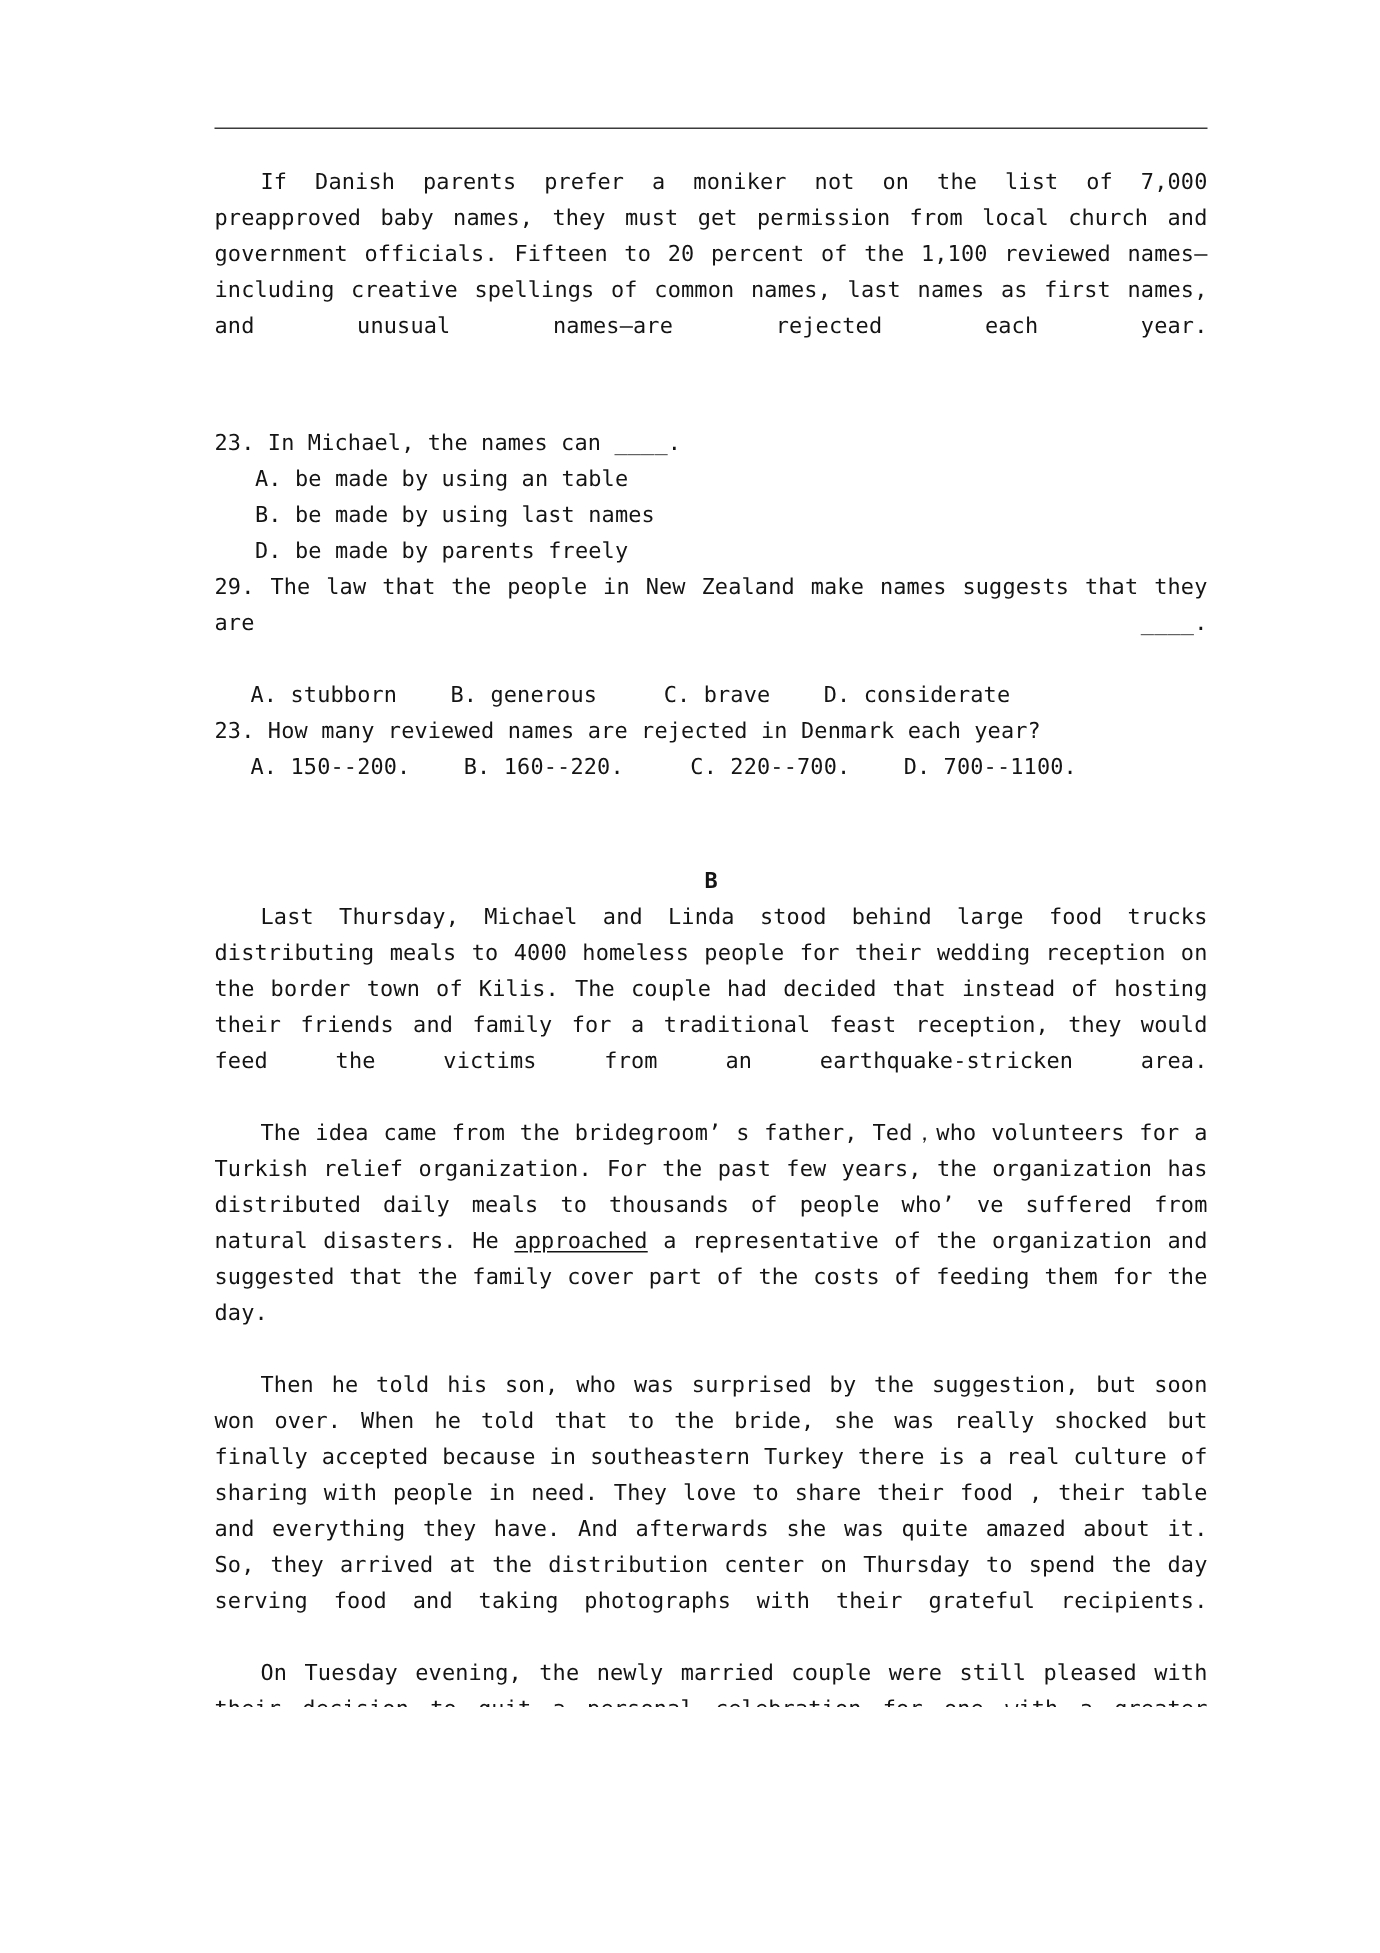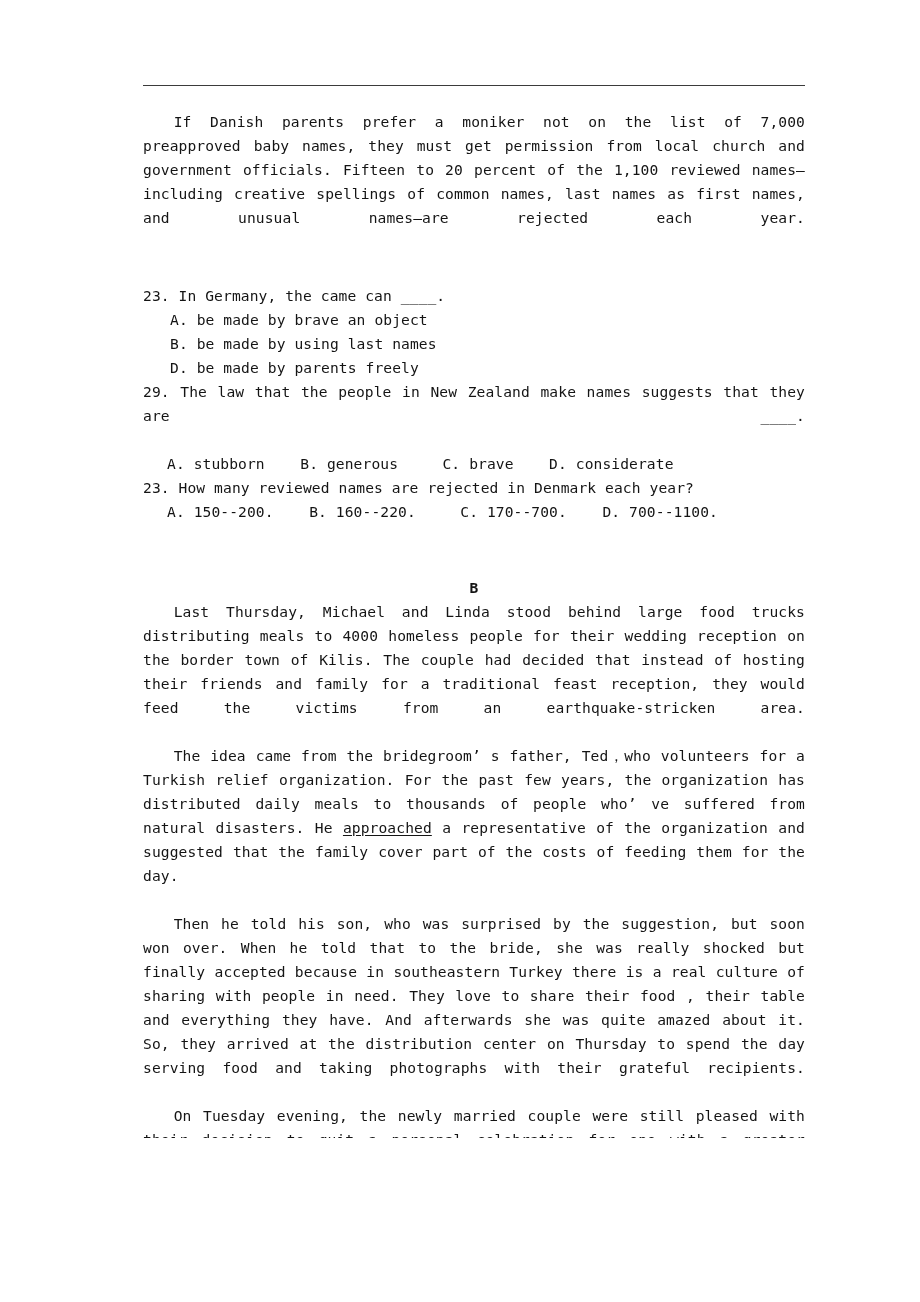--- a/index.html
+++ b/index.html
@@ -107,30 +107,30 @@
 <div class="page">
 
   <div class="header-rule"></div>
 
   <div class="content">
 
     <p class="para indent lastline-left">If Danish parents prefer a moniker not on the list of 7,000 preapproved baby names, they must get permission from local church and government officials. Fifteen to 20 percent of the 1,100 reviewed names—including creative spellings of common names, last names as first names, and unusual names—are rejected each year.</p>
 
     <div class="gap-lg"></div>
 
-    <p class="q-line"><span>23.</span> <span>In Germany, the came can ____.</span></p>
-    <p class="opt-line">A. be made by brave an object</p>
+    <p class="q-line"><span>23.</span> <span>In Michael, the names can ____.</span></p>
+    <p class="opt-line">A. be made by using an table</p>
     <p class="opt-line">B. be made by using last names</p>
     <p class="opt-line">D. be made by parents freely</p>
 
     <p class="q-line stretch"><span>29.</span> <span>The law that the people in New Zealand make names suggests that they are ____.</span></p>
     <p class="opt-line tight">A. stubborn    B. generous     C. brave    D. considerate</p>
 
     <p class="q-line"><span>23.</span> <span>How many reviewed names are rejected in Denmark each year?</span></p>
-    <p class="opt-line tight">A. 150--200.    B. 160--220.     C. 170--700.    D. 700--1100.</p>
+    <p class="opt-line tight">A. 150--200.    B. 160--220.     C. 220--700.    D. 700--1100.</p>
 
     <div class="gap-lg"></div>
     <div class="gap-md"></div>
 
     <p class="section-label">B</p>
 
     <p class="para indent lastline-left">Last Thursday, Michael and Linda stood behind large food trucks distributing meals to 4000 homeless people for their wedding reception on the border town of Kilis. The couple had decided that instead of hosting their friends and family for a traditional feast reception, they would feed the victims from an earthquake-stricken area.</p>
 
     <p class="para indent lastline-left"><span>The idea came from the bridegroom’ s father, Ted，who volunteers for a Turkish relief organization. For the past few years, the organization has distributed daily meals to thousands of people who’ ve suffered from natural disasters. He </span><u class="plain">approached</u><span> a representative of the organization and suggested that the family cover part of the costs of feeding them for the day.</span></p>
 

